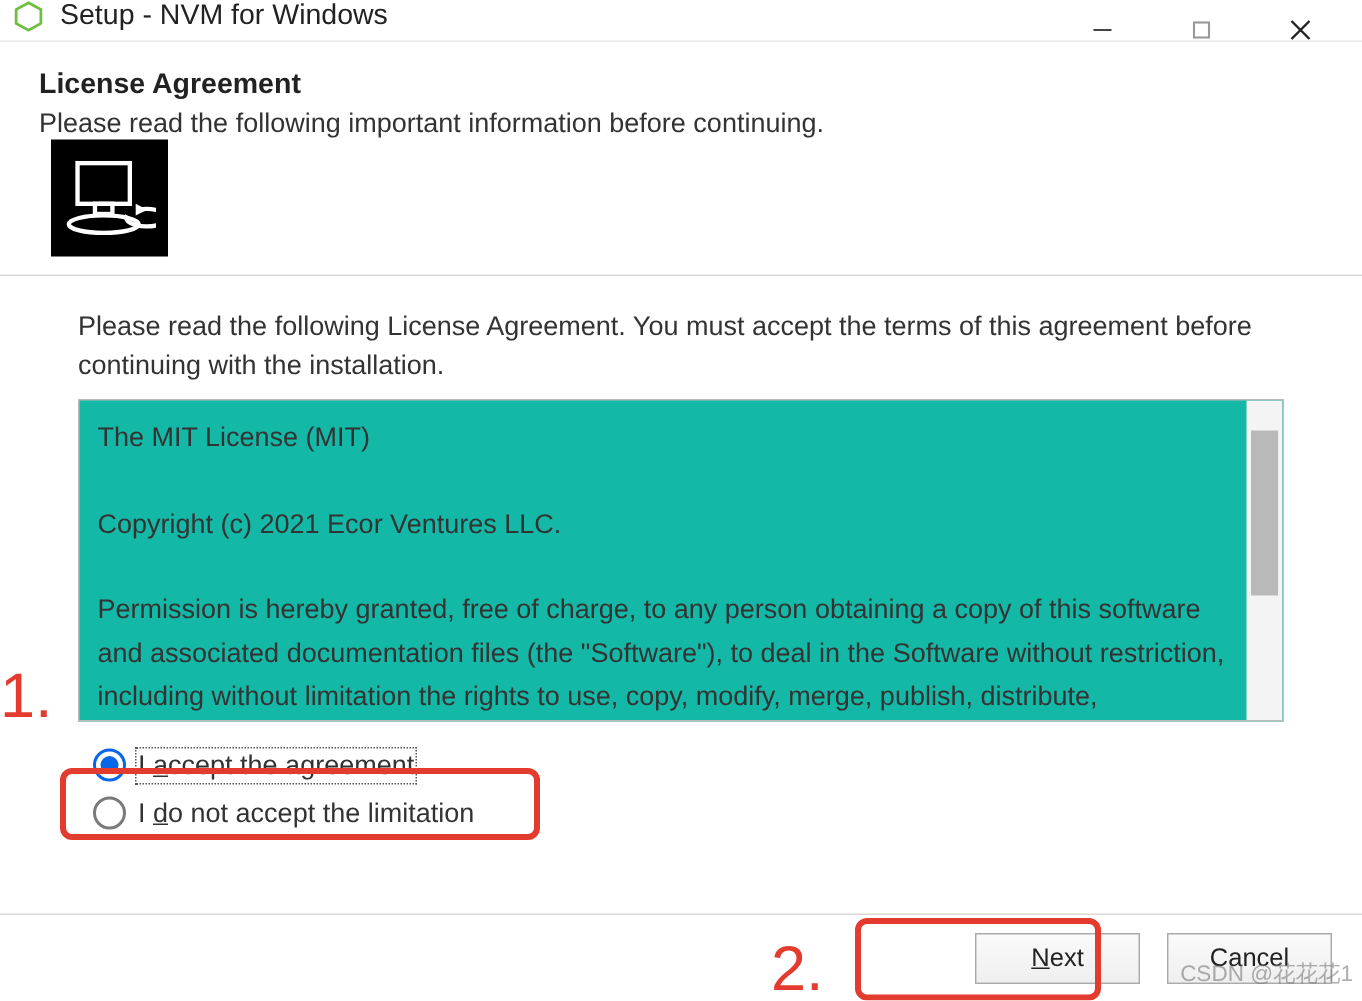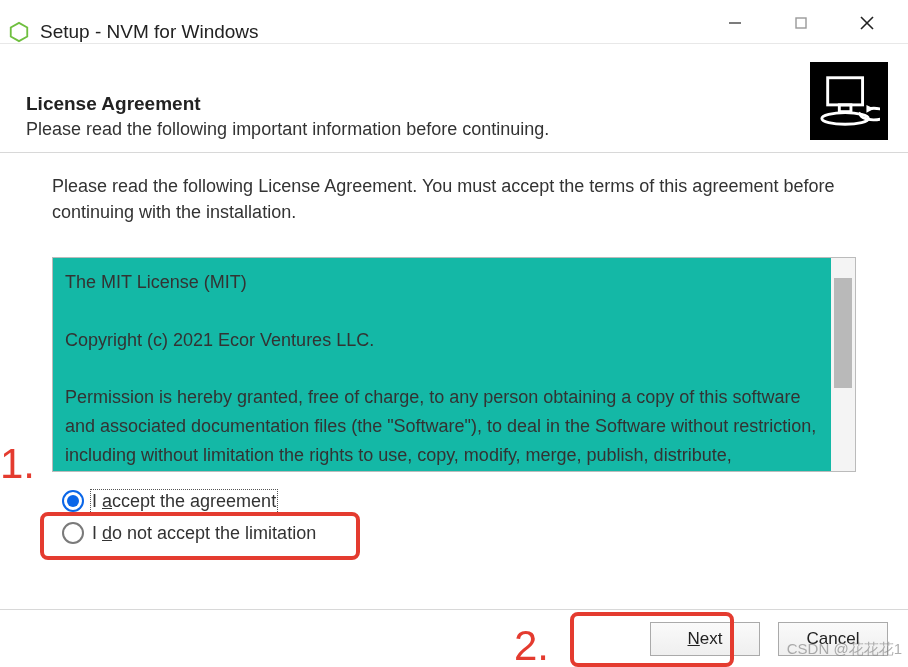--- a/index.html
+++ b/index.html
@@ -7,23 +7,23 @@
       font-family: "Segoe UI", Tahoma, sans-serif;
       font-size: 18px;
       color: #333;
       background: #fff;
       width: 908px;
       height: 667px;
       overflow: hidden;
       position: relative;
     }
     .titlebar {
-      height: 44px;
-      display: flex;
-      align-items: flex-end;
+      height: 28px;
+      display: flex;
+      align-items: flex-start;
       padding: 0 8px;
       border-bottom: 1px solid #e8e8e8;
     }
     .titlebar-icon {
       width: 22px; height: 22px;
       margin-right: 10px;
       display: inline-flex;
       align-items: center;
       justify-content: center;
     }
@@ -40,22 +40,23 @@
       width: 66px; height: 40px;
       display: flex; align-items: center; justify-content: center;
       color: #444;
       font-size: 16px;
       background: transparent;
       border: none;
     }
 
     .header-area {
       display: flex;
-      align-items: flex-end;
+      align-items: flex-start;
       padding: 18px 20px 12px 26px;
+      flex-direction: column;
     }
     .header-text { flex: 1; }
     .header-title {
       font-weight: bold;
       font-size: 19px;
       color: #222;
       margin-bottom: 4px;
     }
     .header-subtitle {
       font-size: 18px;
@@ -71,21 +72,21 @@
 
     .divider { border-top: 1px solid #d8d8d8; }
 
     .content {
       padding: 20px 52px 0 52px;
     }
     .instruction {
       font-size: 18px;
       color: #333;
       line-height: 1.45;
-      margin-bottom: 32px;
+      margin-bottom: 10px;
     }
     .license-box {
       border: 1px solid #bbb;
       background: #14b8a6;
       height: 215px;
       position: relative;
       padding: 10px 30px 10px 12px;
       overflow: hidden;
     }
     .license-text {

